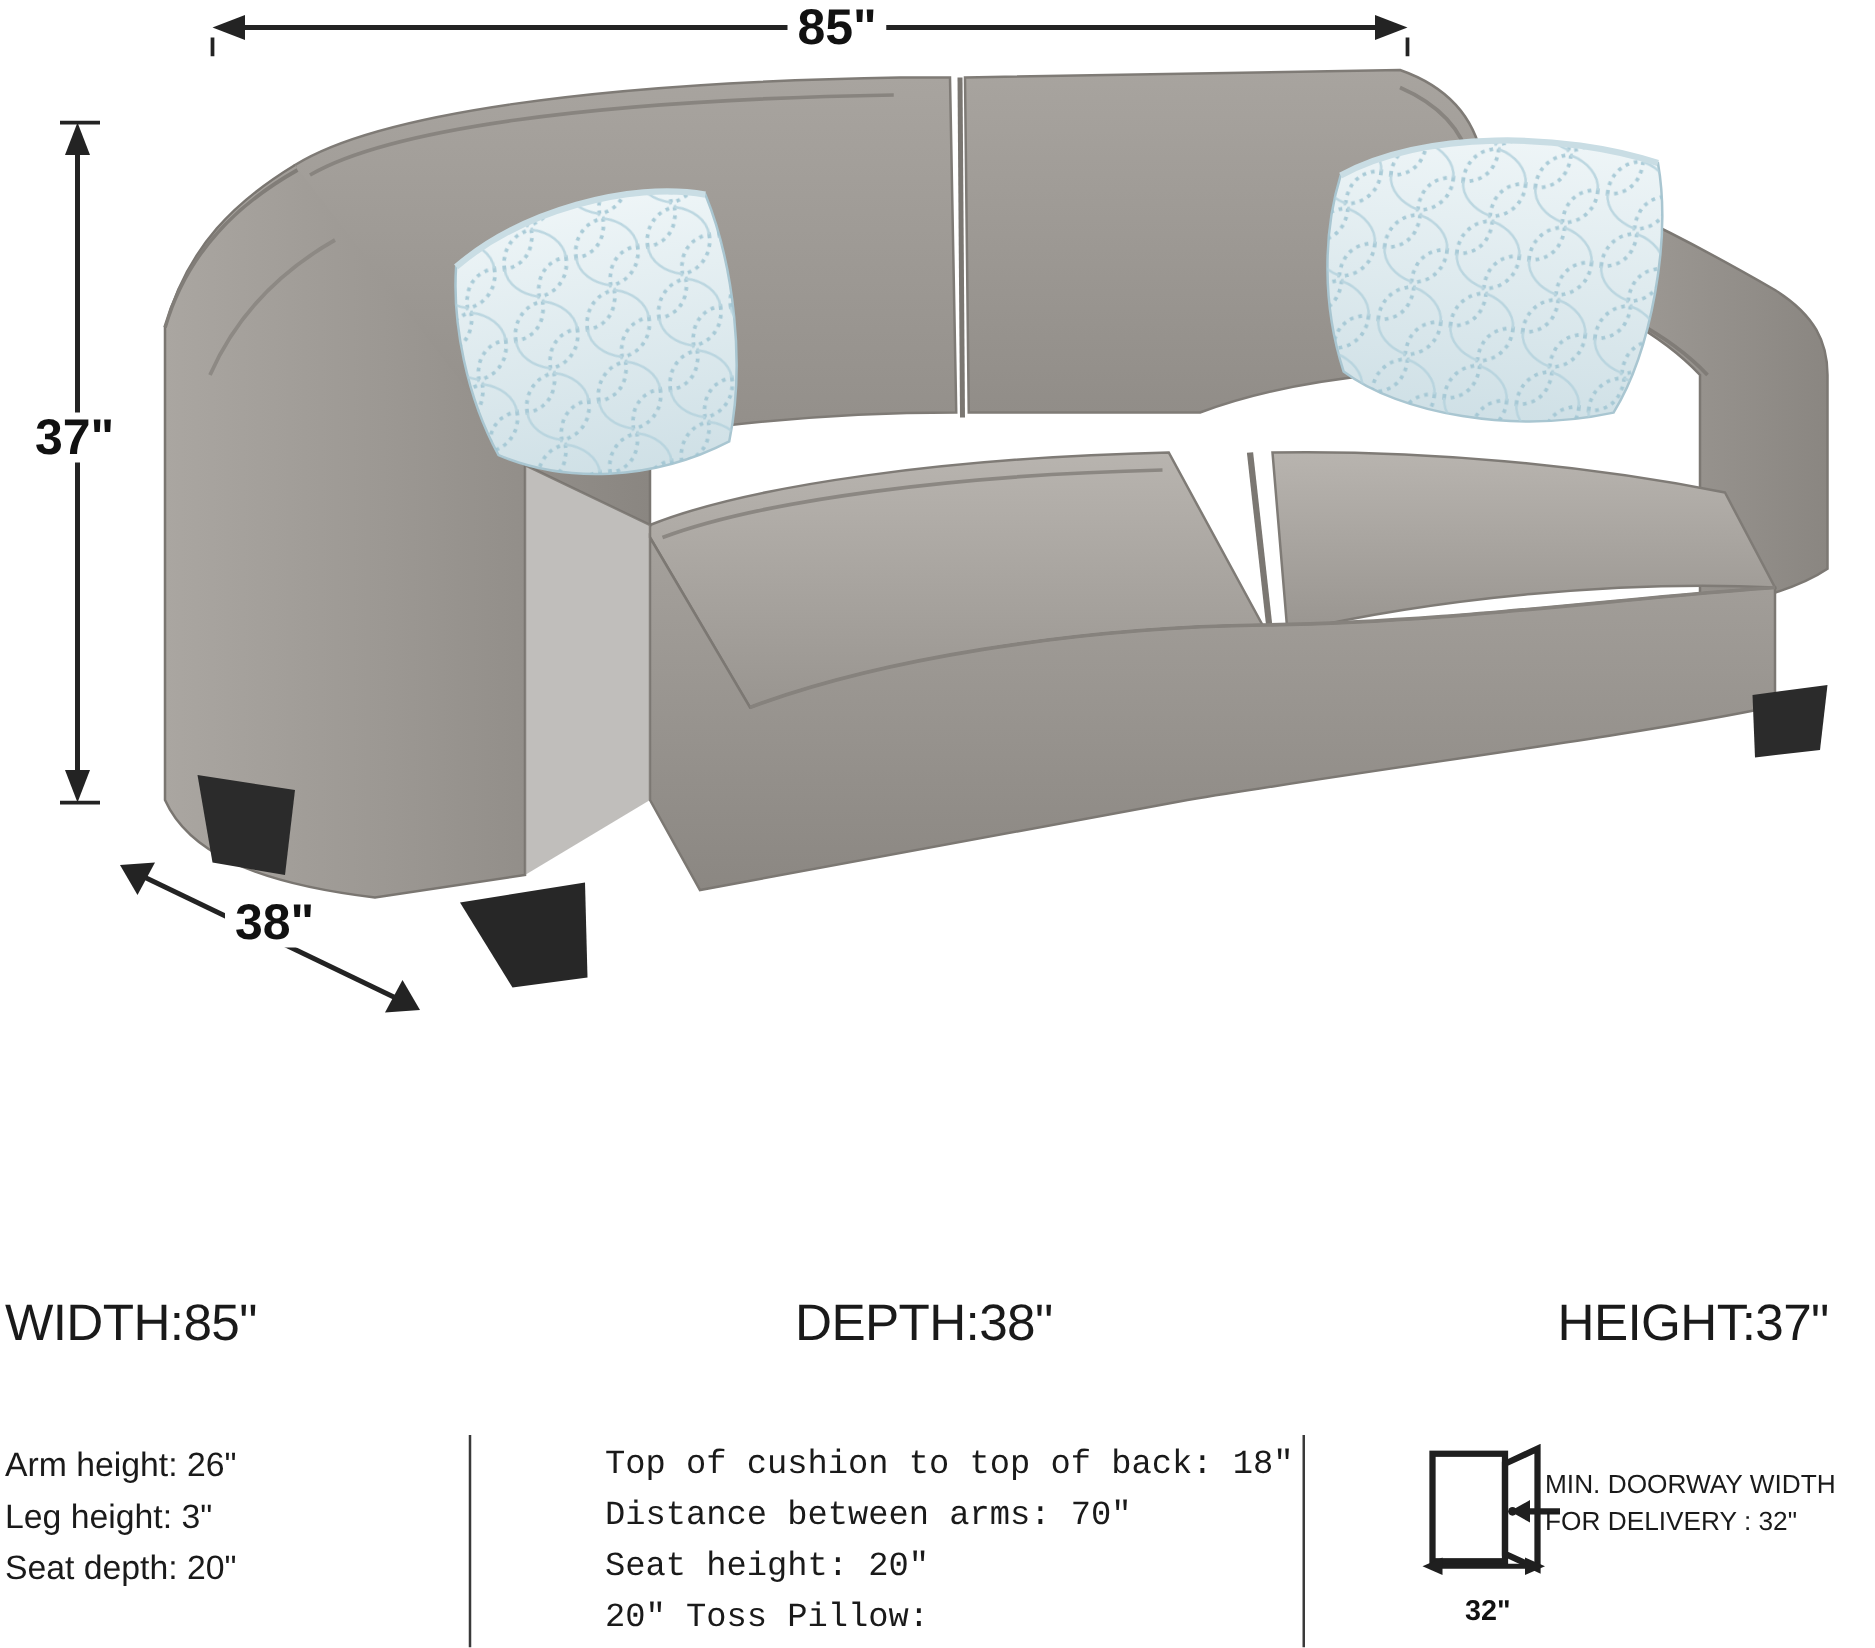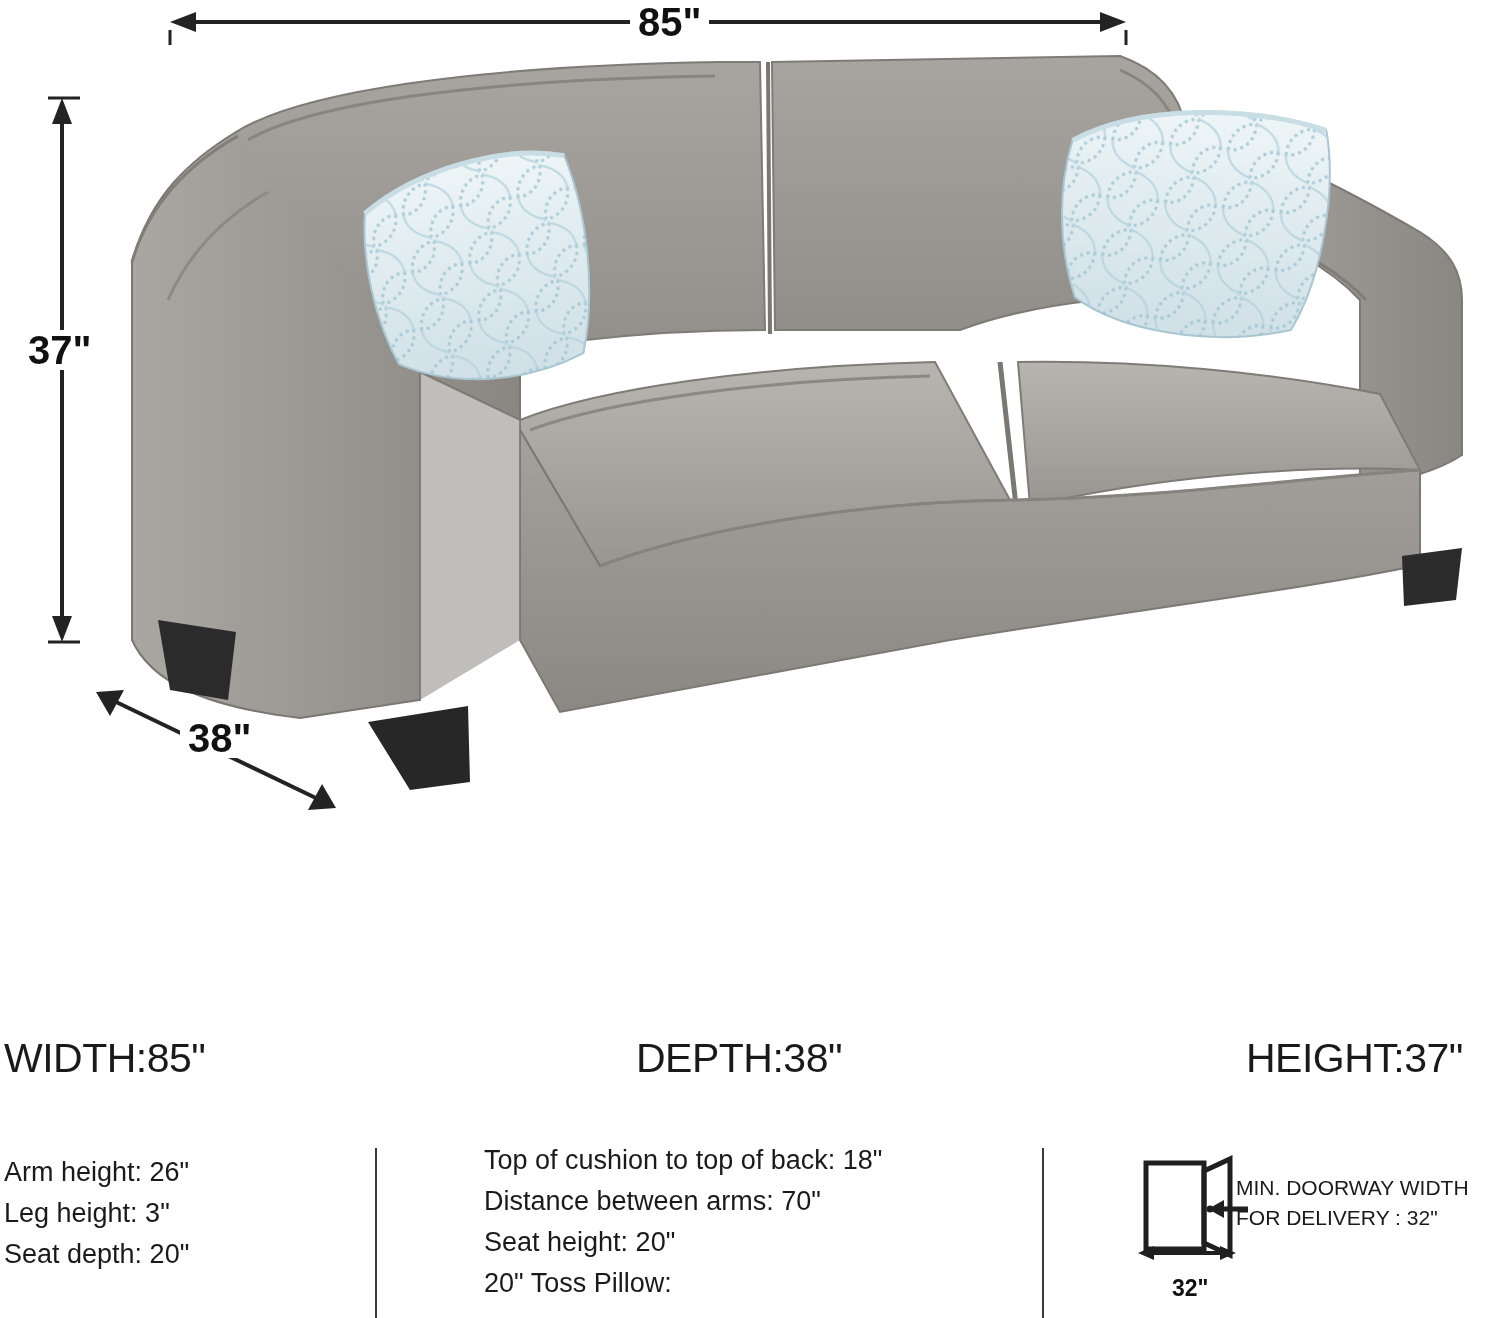--- a/index.html
+++ b/index.html
@@ -76,21 +76,21 @@
   .c2 .spec-title { position: absolute; left: 166px; top: 35px; }
   .c3 .spec-title { position: absolute; left: 216px; top: 35px; }
 
   .spec-list {
     position: absolute;
     margin: 0;
     padding: 0;
     list-style: none;
   }
   .c1 .spec-list { left: 4px;  top: 152px; }
-  .c2 .spec-list { left: 14px; top: 140px; }
+  .c2 .spec-list { left: 14px; top: 152px; font-family: Liberation Mono, monospace; }
   .spec-list li {
     font-size: 27px;
     line-height: 41px;
     color: #1a1a1a;
     white-space: nowrap;
   }
 
   
   .door-wrap {
     position: absolute;

